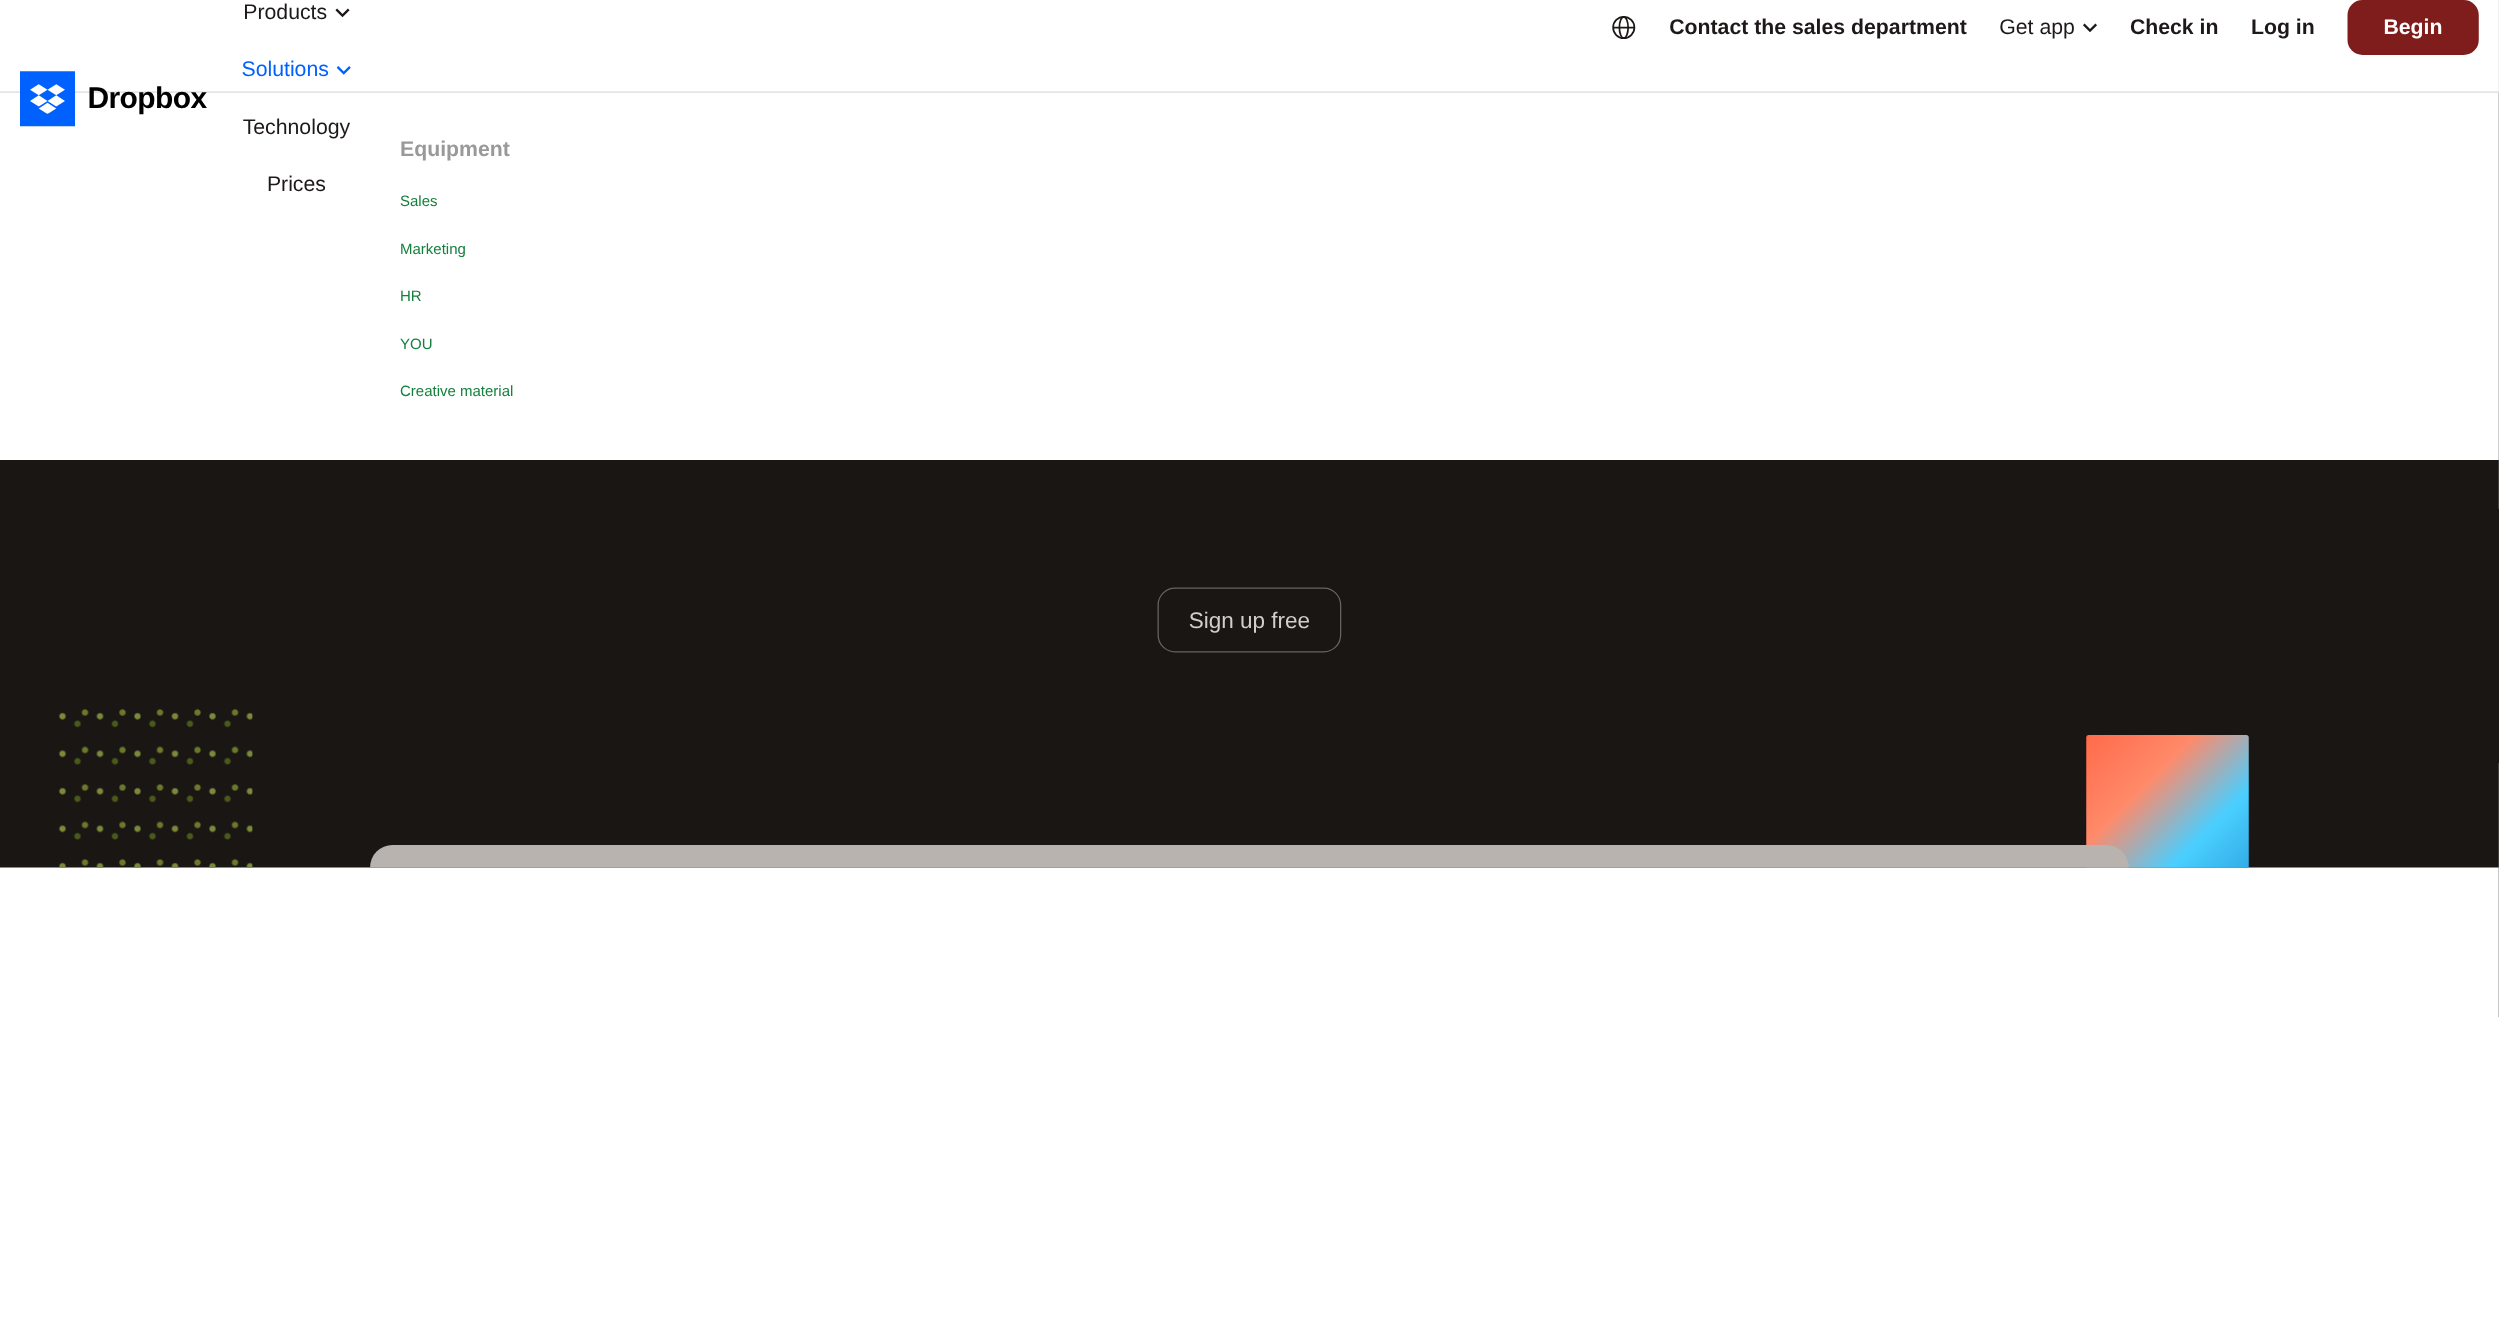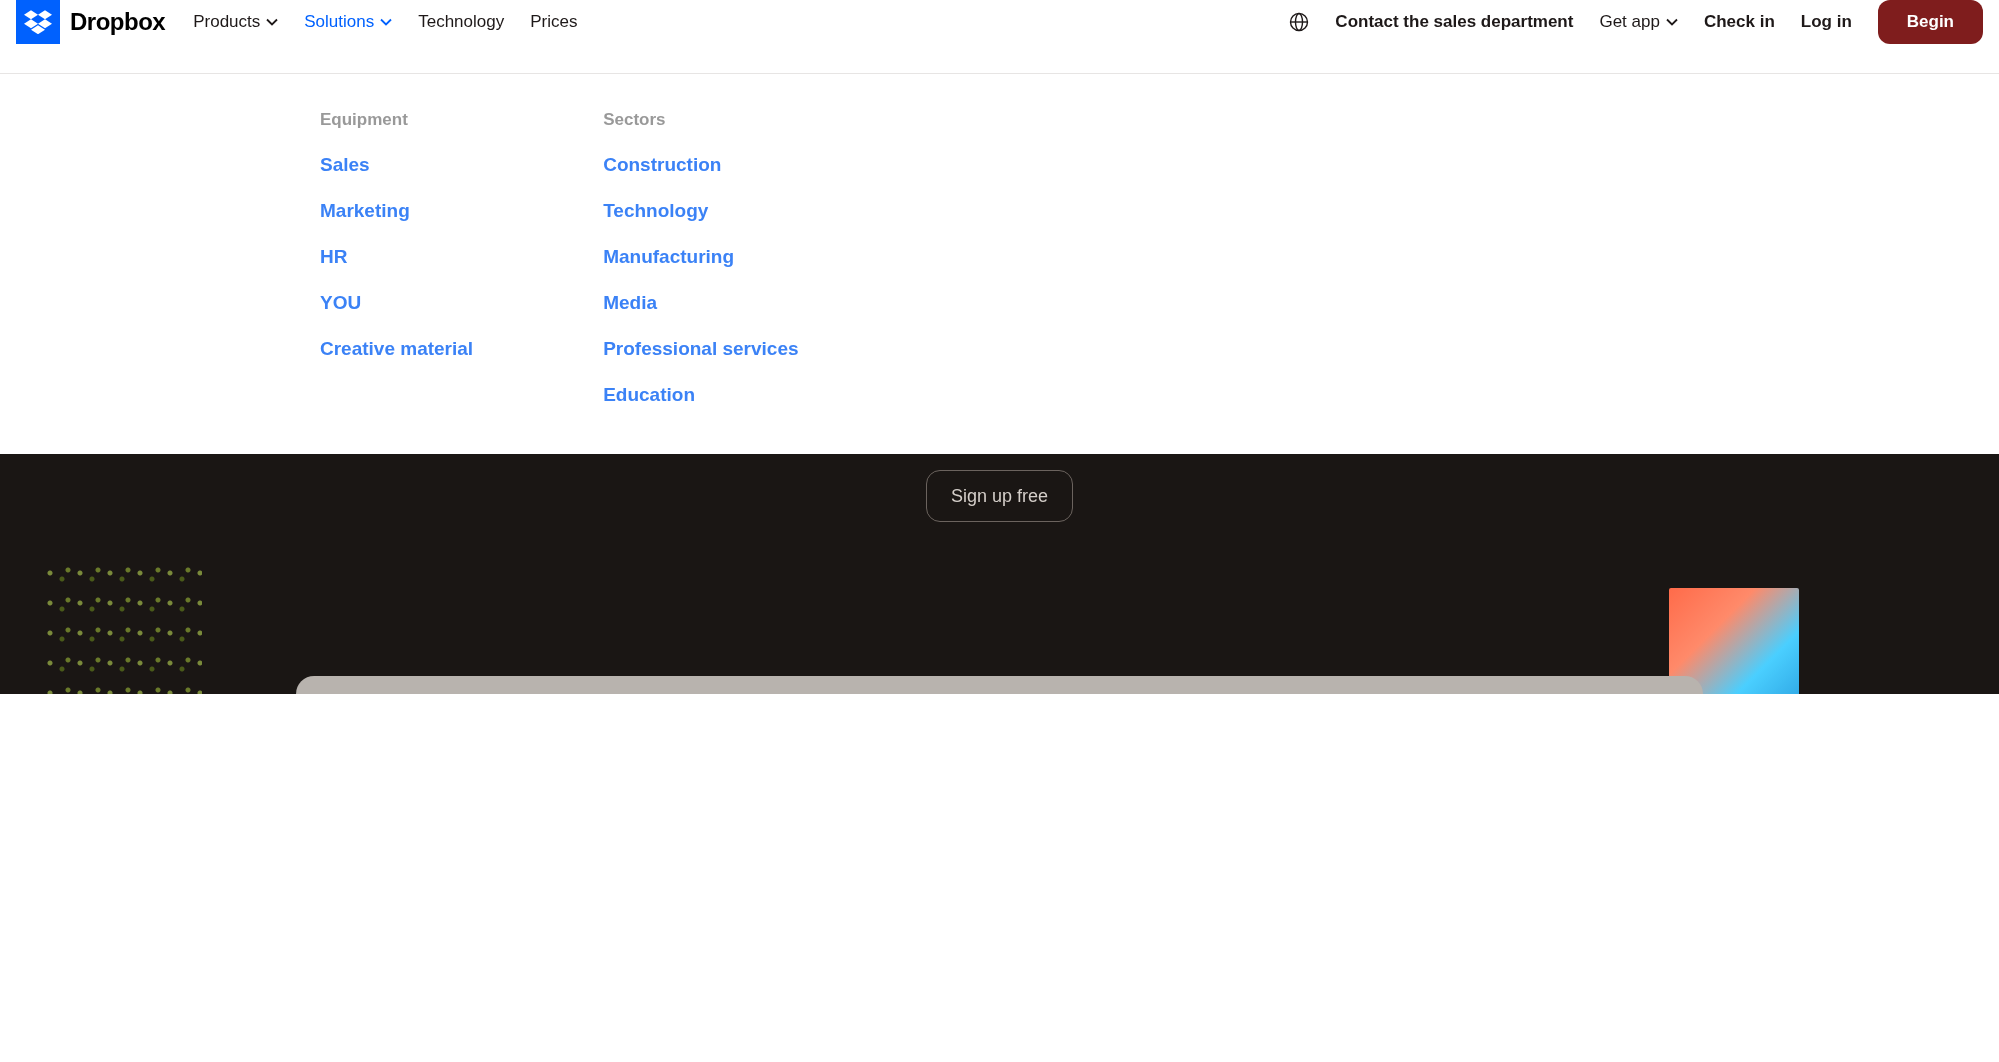--- a/index.html
+++ b/index.html
@@ -42,20 +42,21 @@
       font-size: 24px;
       font-weight: 700;
       color: #000;
       letter-spacing: -0.5px;
     }
     
     .nav-left {
       display: flex;
       align-items: center;
       gap: 26px;
+      flex-direction: column;
     }
     
     .nav-item {
       display: flex;
       align-items: center;
       gap: 6px;
       font-size: 17px;
       font-weight: 500;
       color: #1e1919;
       cursor: pointer;
@@ -115,23 +116,23 @@
       gap: 24px;
     }
     
     .menu-heading {
       font-size: 17px;
       font-weight: 600;
       color: #999;
     }
     
     .menu-link {
-      font-size: 19px;
-      font-weight: 700;
-      color: #3b82f6;
+      font-size: 12px;
+      font-weight: 400;
+      color: #15803d;
       cursor: pointer;
     }
     
     
     .hero {
       background: #1a1614;
       min-height: 620px;
       padding-top: 360px;
       position: relative;
       overflow: hidden;
@@ -278,29 +279,20 @@
 
 <div class="mega-menu">
   <div class="menu-col">
     <div class="menu-heading">Equipment</div>
     <div class="menu-link">Sales</div>
     <div class="menu-link">Marketing</div>
     <div class="menu-link">HR</div>
     <div class="menu-link">YOU</div>
     <div class="menu-link">Creative material</div>
   </div>
-  <div class="menu-col">
-    <div class="menu-heading">Sectors</div>
-    <div class="menu-link">Construction</div>
-    <div class="menu-link">Technology</div>
-    <div class="menu-link">Manufacturing</div>
-    <div class="menu-link">Media</div>
-    <div class="menu-link">Professional services</div>
-    <div class="menu-link">Education</div>
-  </div>
 </div>
 
 <section class="hero">
   <div class="signup-row">
     <button class="signup-btn">Sign up free</button>
   </div>
 
   <div class="deco-left"></div>
   <div class="deco-right"></div>
 

